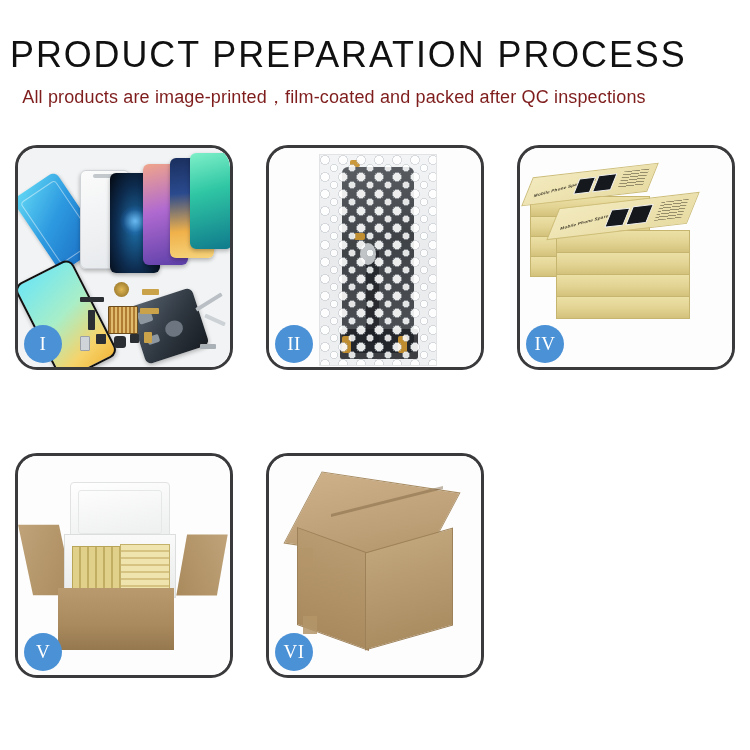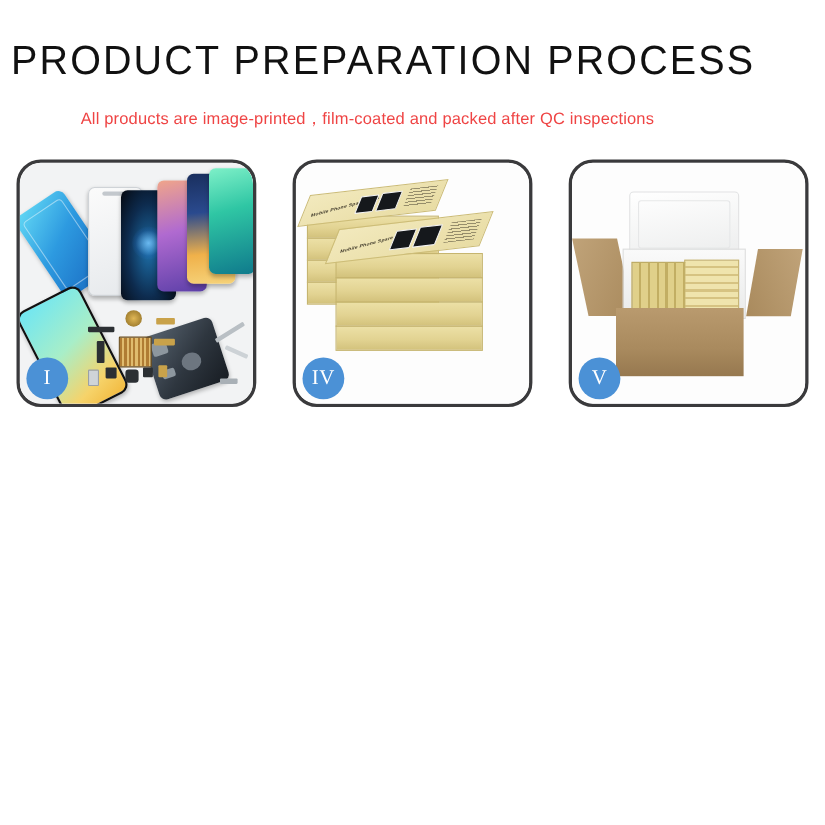--- a/index.html
+++ b/index.html
@@ -17,24 +17,24 @@
     font-family:"Liberation Sans", sans-serif;
     font-size:37px;
     letter-spacing:2.0px;
     font-weight:400;
     color:#111111;
     line-height:1.05;
     transform:scaleX(0.97);
     white-space:nowrap;
   }
   .subtitle{
-    margin-top:24px;
-    font-size:15px;
+    margin-top:10px;
+    font-size:18px;
     letter-spacing:0.15px;
-    color:#ef4444;
+    color:#7f1d1d;
     font-weight:400;
     white-space:nowrap;
   }
 
   
   .grid{
     position:absolute;
     left:15px; top:145px;
     width:720px; height:533px;
     display:grid;
@@ -346,20 +346,36 @@
         <div class="pt" style="left:62px;top:188px;width:8px;height:13px;background:#cfd4d8;border:1px solid #9aa0a6;"></div>
         <div class="pt dark" style="left:112px;top:186px;width:9px;height:9px;"></div>
         <div class="pt gold" style="left:126px;top:184px;width:8px;height:11px;"></div>
         <div class="pt" style="left:176px;top:152px;width:30px;height:4px;background:#b9bfc4;transform:rotate(-32deg);"></div>
         <div class="pt" style="left:186px;top:170px;width:22px;height:4px;background:#cdd2d6;transform:rotate(24deg);"></div>
         <div class="pt" style="left:182px;top:196px;width:16px;height:5px;background:#a9b0b6;"></div>
       </div>
       <div class="badge">I</div>
     </div>
 
+    <div class="panel">
+      <div class="stage p2">
+        <div class="bubblebag">
+          <div class="screenpart"></div>
+          <div class="flexcable"></div>
+          <div class="chipblob"></div>
+          <div class="bottomstrip"></div>
+          <div class="conn" style="left:30px;top:5px;width:10px;height:7px;"></div>
+          <div class="conn" style="left:34px;top:78px;width:11px;height:7px;"></div>
+          <div class="conn" style="left:22px;bottom:12px;width:9px;height:17px;"></div>
+          <div class="conn" style="left:78px;bottom:12px;width:9px;height:17px;"></div>
+          <div class="bubbles"></div>
+        </div>
+      </div>
+      <div class="badge">II</div>
+    </div>
 
 
     <div class="panel">
       <div class="stage p4">
 
         <div class="stackbox" style="left:10px;top:108px;width:118px;height:19px;"></div>
         <div class="stackbox" style="left:10px;top:88px;width:118px;height:19px;"></div>
         <div class="stackbox" style="left:10px;top:68px;width:118px;height:19px;"></div>
         <div class="stackbox" style="left:10px;top:48px;width:118px;height:19px;"></div>
         <div class="stacktop" style="left:10px;top:22px;width:118px;height:27px;transform:skewX(-22deg) skewY(-7deg);">
@@ -389,15 +405,26 @@
         <div class="cartonFlapR"></div>
         <div class="foamLid"></div>
         <div class="foamBox"></div>
         <div class="contents"></div>
         <div class="contents2"></div>
         <div class="cartonBody"></div>
       </div>
       <div class="badge">V</div>
     </div>
 
+    <div class="panel">
+      <div class="stage p6">
+        <div class="c6-face-top"></div>
+        <div class="c6-face-left"></div>
+        <div class="c6-face-right"></div>
+        <div class="c6-seam" style="left:62px;top:44px;width:112px;height:3px;transform:skewY(-14deg);"></div>
+        <div class="c6-tape" style="left:30px;top:92px;width:14px;height:18px;"></div>
+        <div class="c6-tape" style="left:34px;top:160px;width:14px;height:18px;"></div>
+      </div>
+      <div class="badge">VI</div>
+    </div>
 
   </div>
 </div>
 
 </body></html>

